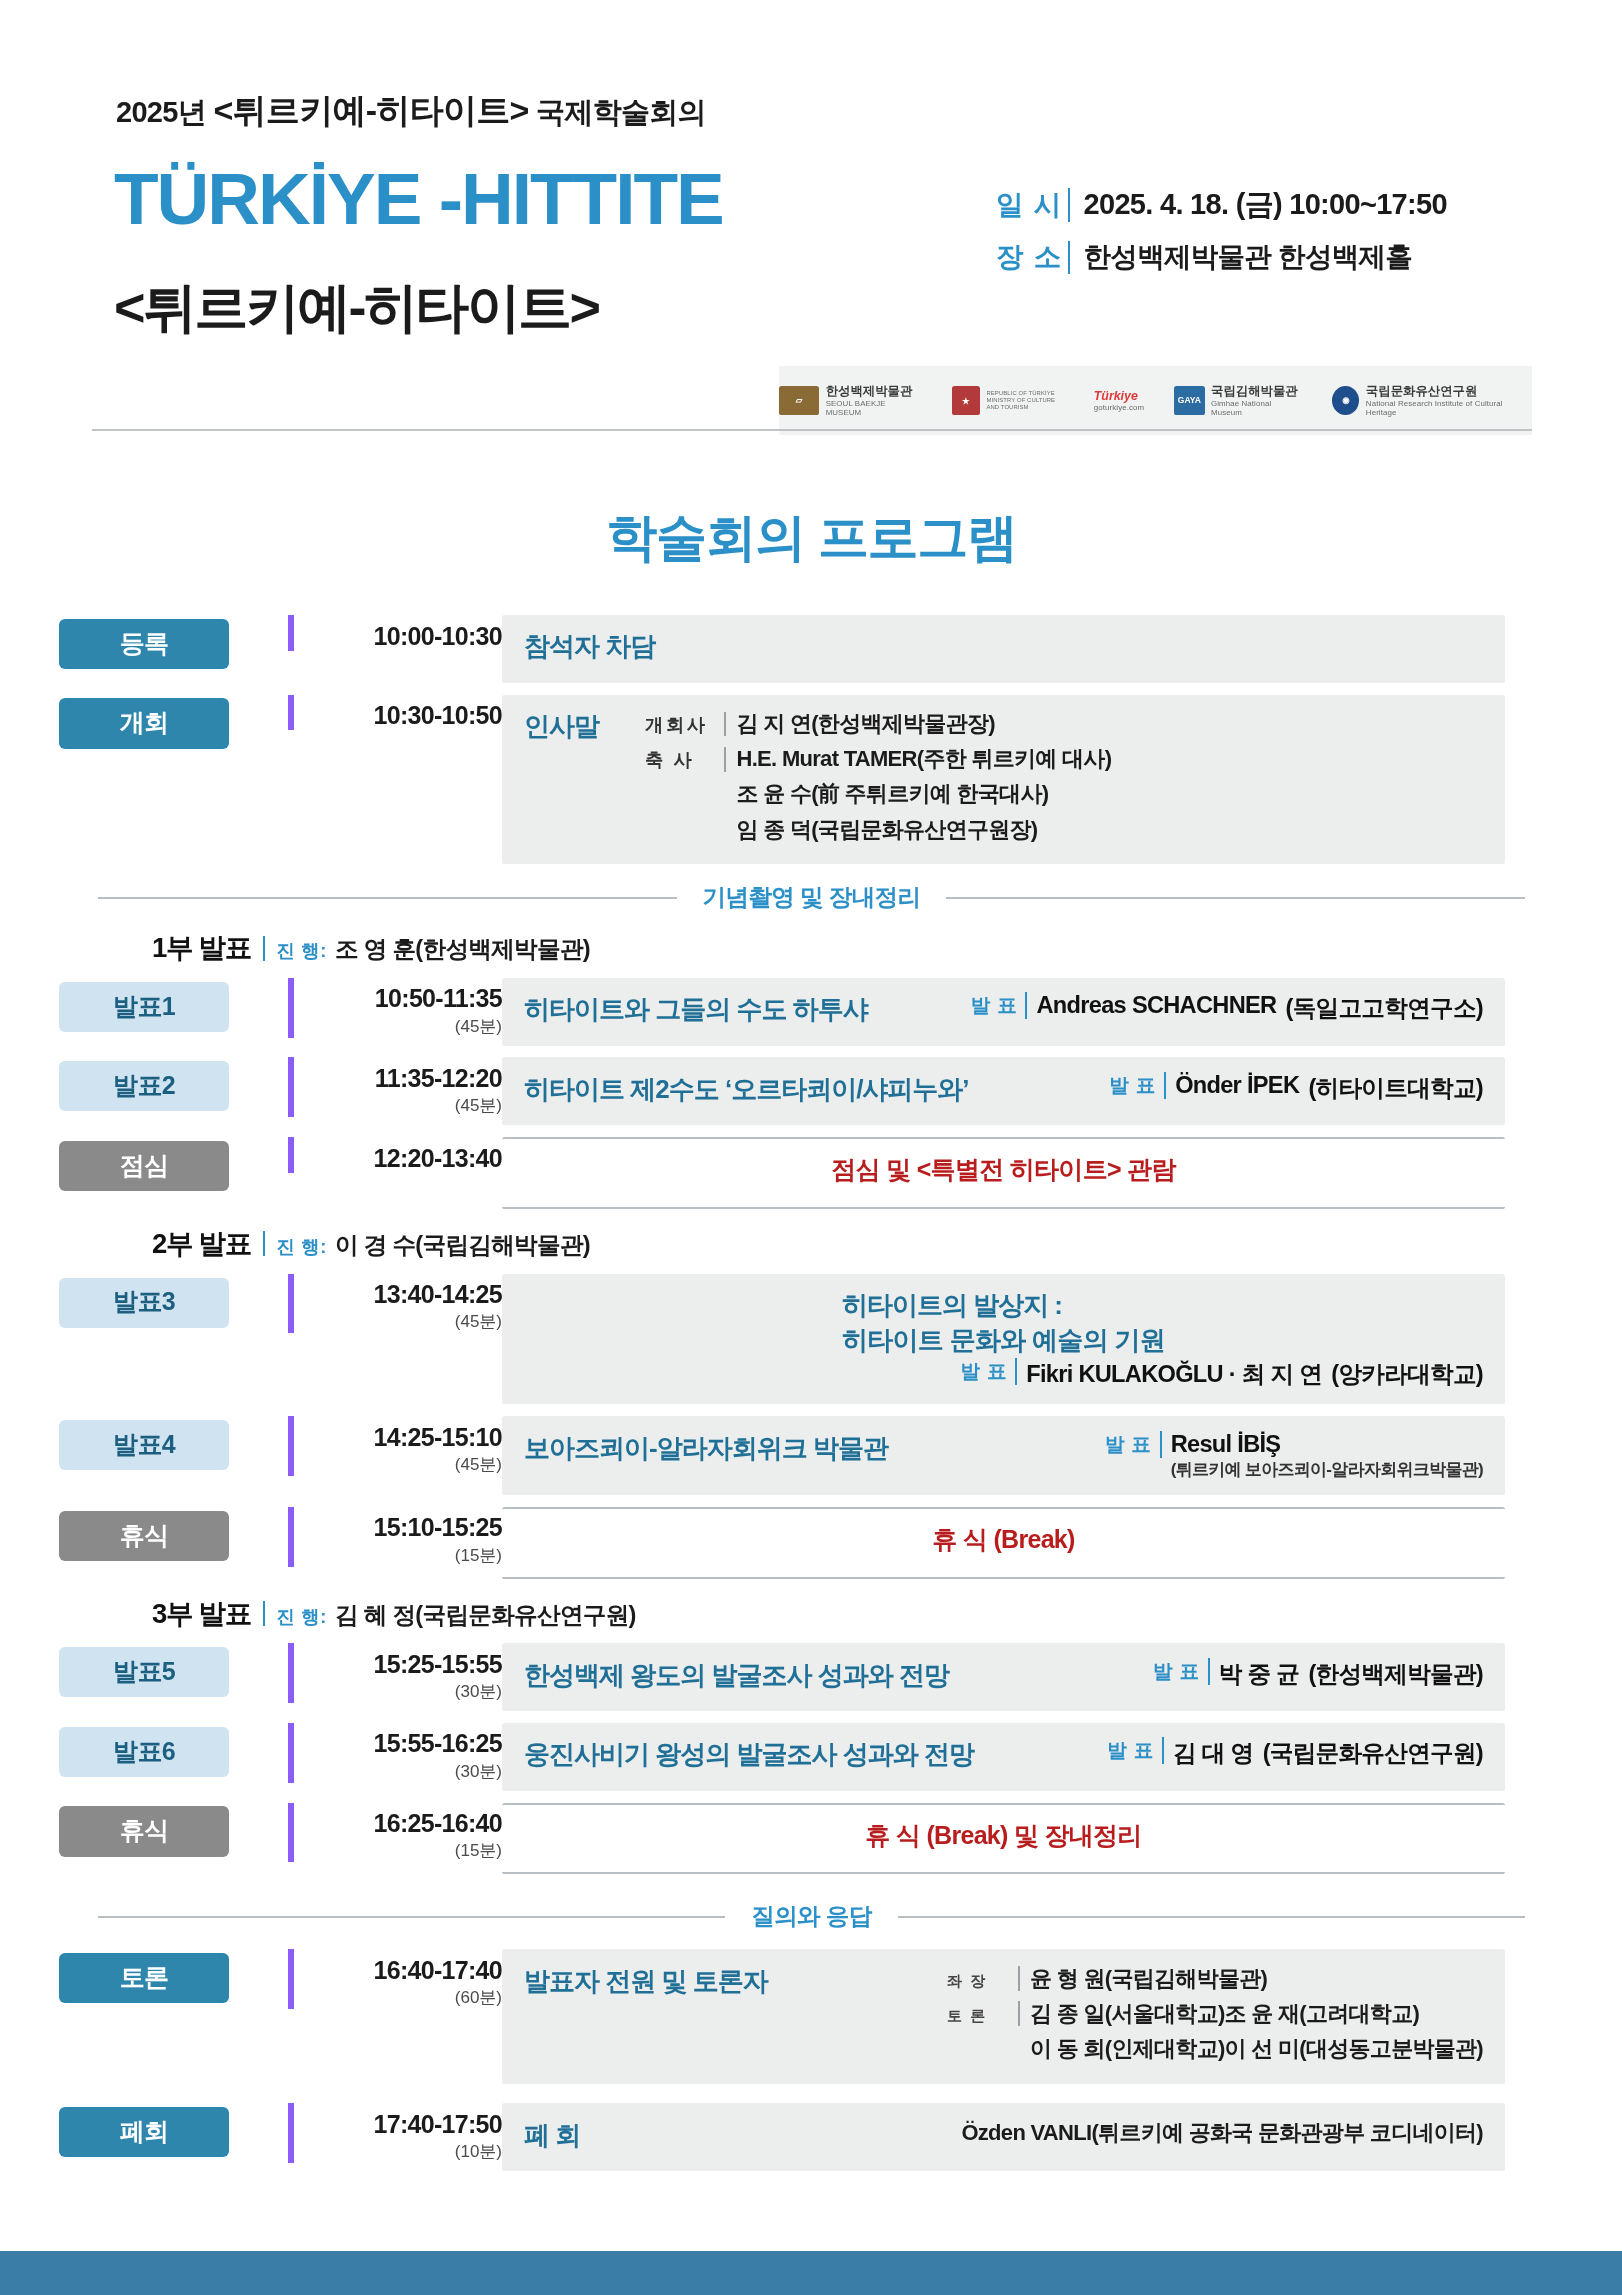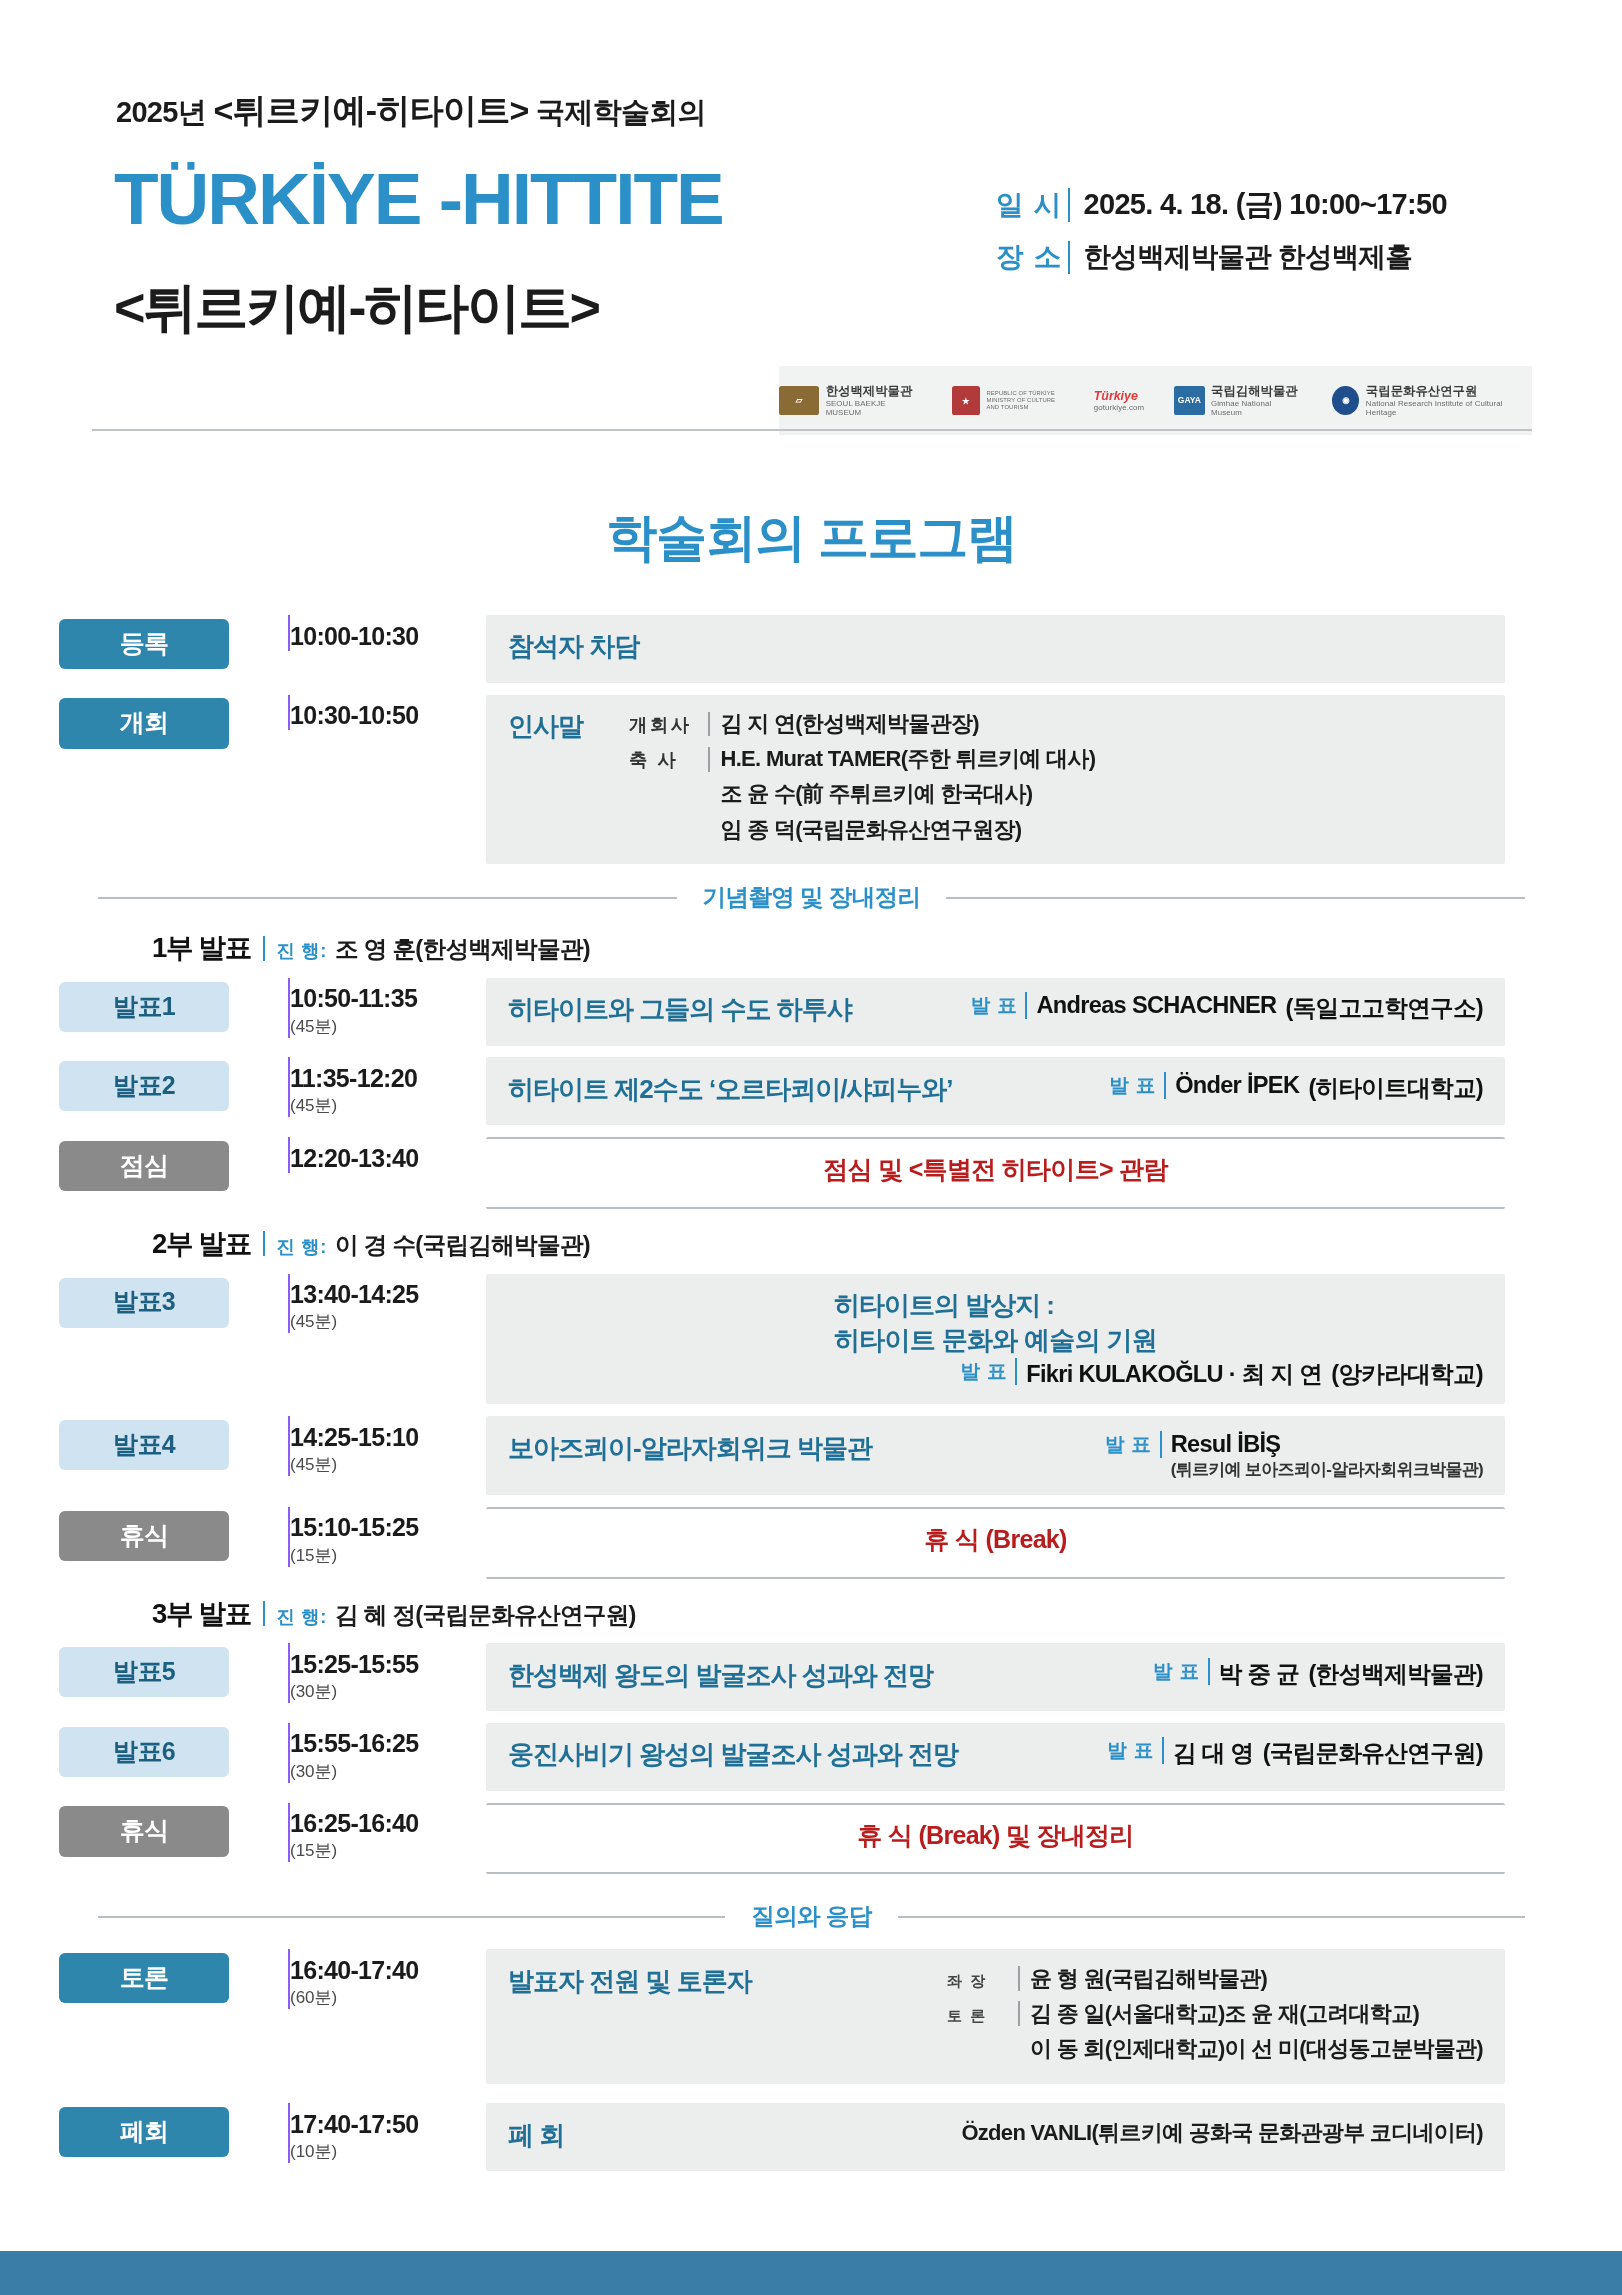--- a/index.html
+++ b/index.html
@@ -73,22 +73,23 @@
   .tag-col { width:288px; flex:0 0 288px; display:flex; justify-content:center; padding-top:3.9px; }
   .tag {
     width:170px; text-align:center; border-radius:6px; color:#fff;
     font-size:25px; font-weight:800; letter-spacing:-0.7px; padding:7.9px 0 9.2px;
   }
   .tag.blue { background:#2e86ad; }
   .tag.lightblue { background:#cfe4f0; color:#1d5f80; }
   .tag.gray { background:#8a8a8a; }
 
   .time-col {
-    width:196px; flex:0 0 196px; text-align:left; padding-top:6.5px;
-    border-left:2px solid #8b5cf6;
+    width:196px; flex:0 0 196px; text-align:right; padding-top:6.5px;
+    border-left:6px solid #8b5cf6;
+    padding-left:12px;
   }
   .time { font-size:25px; font-weight:700; letter-spacing:-0.7px; color:#1b1b1b; }
   .dur { font-size:17px; color:#4a4a4a; margin-top:1.3px; }
 
   .body-col { flex:1 1 auto; margin-right:118px; }
   .panel {
     background:#eceded; border-radius:2.6px; padding:14.4px 22px; min-height:39px;
     display:flex; align-items:flex-start;
   }
   .panel-title {

